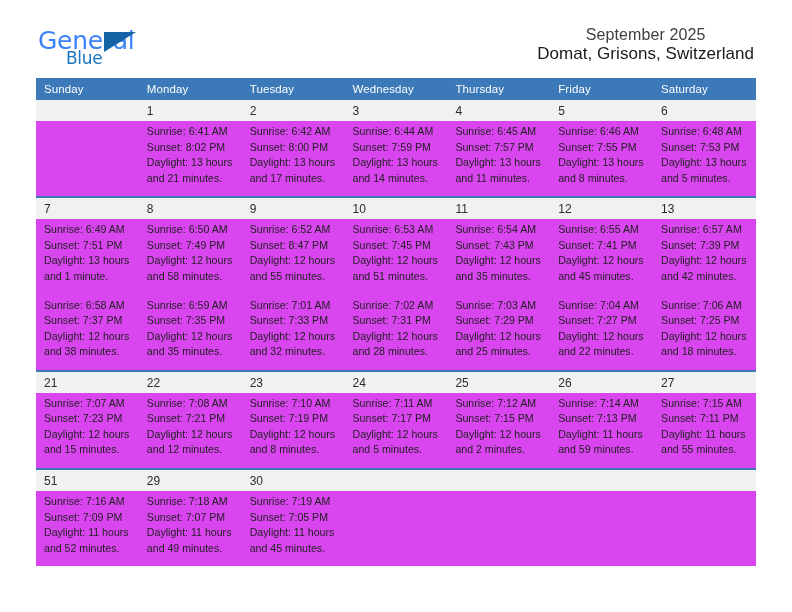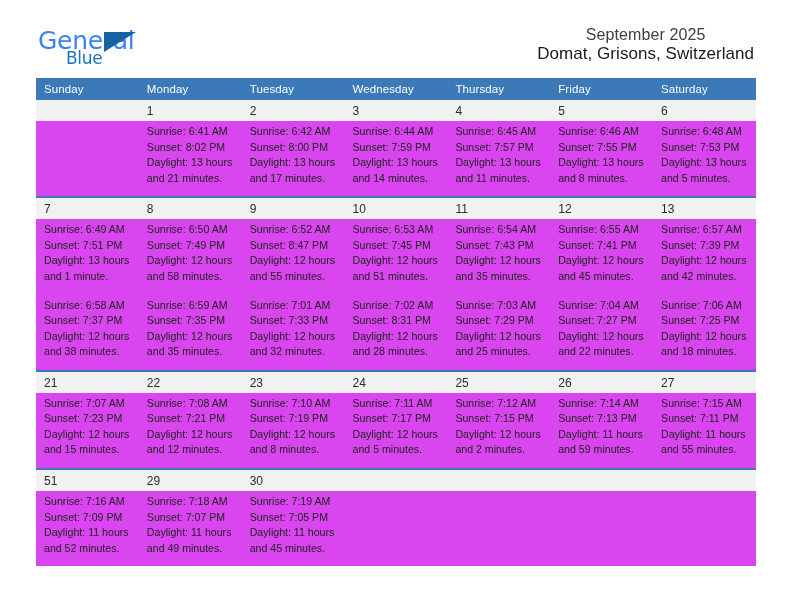--- a/index.html
+++ b/index.html
@@ -287,21 +287,21 @@
             <div class="line">and 35 minutes.</div>
           </td>
           <td>
             <div class="line">Sunrise: 7:01 AM</div>
             <div class="line">Sunset: 7:33 PM</div>
             <div class="line">Daylight: 12 hours</div>
             <div class="line">and 32 minutes.</div>
           </td>
           <td>
             <div class="line">Sunrise: 7:02 AM</div>
-            <div class="line">Sunset: 8:31 PM</div>
+            <div class="line">Sunset: 7:31 PM</div>
             <div class="line">Daylight: 12 hours</div>
             <div class="line">and 28 minutes.</div>
           </td>
           <td>
             <div class="line">Sunrise: 7:03 AM</div>
             <div class="line">Sunset: 7:29 PM</div>
             <div class="line">Daylight: 12 hours</div>
             <div class="line">and 25 minutes.</div>
           </td>
           <td>

